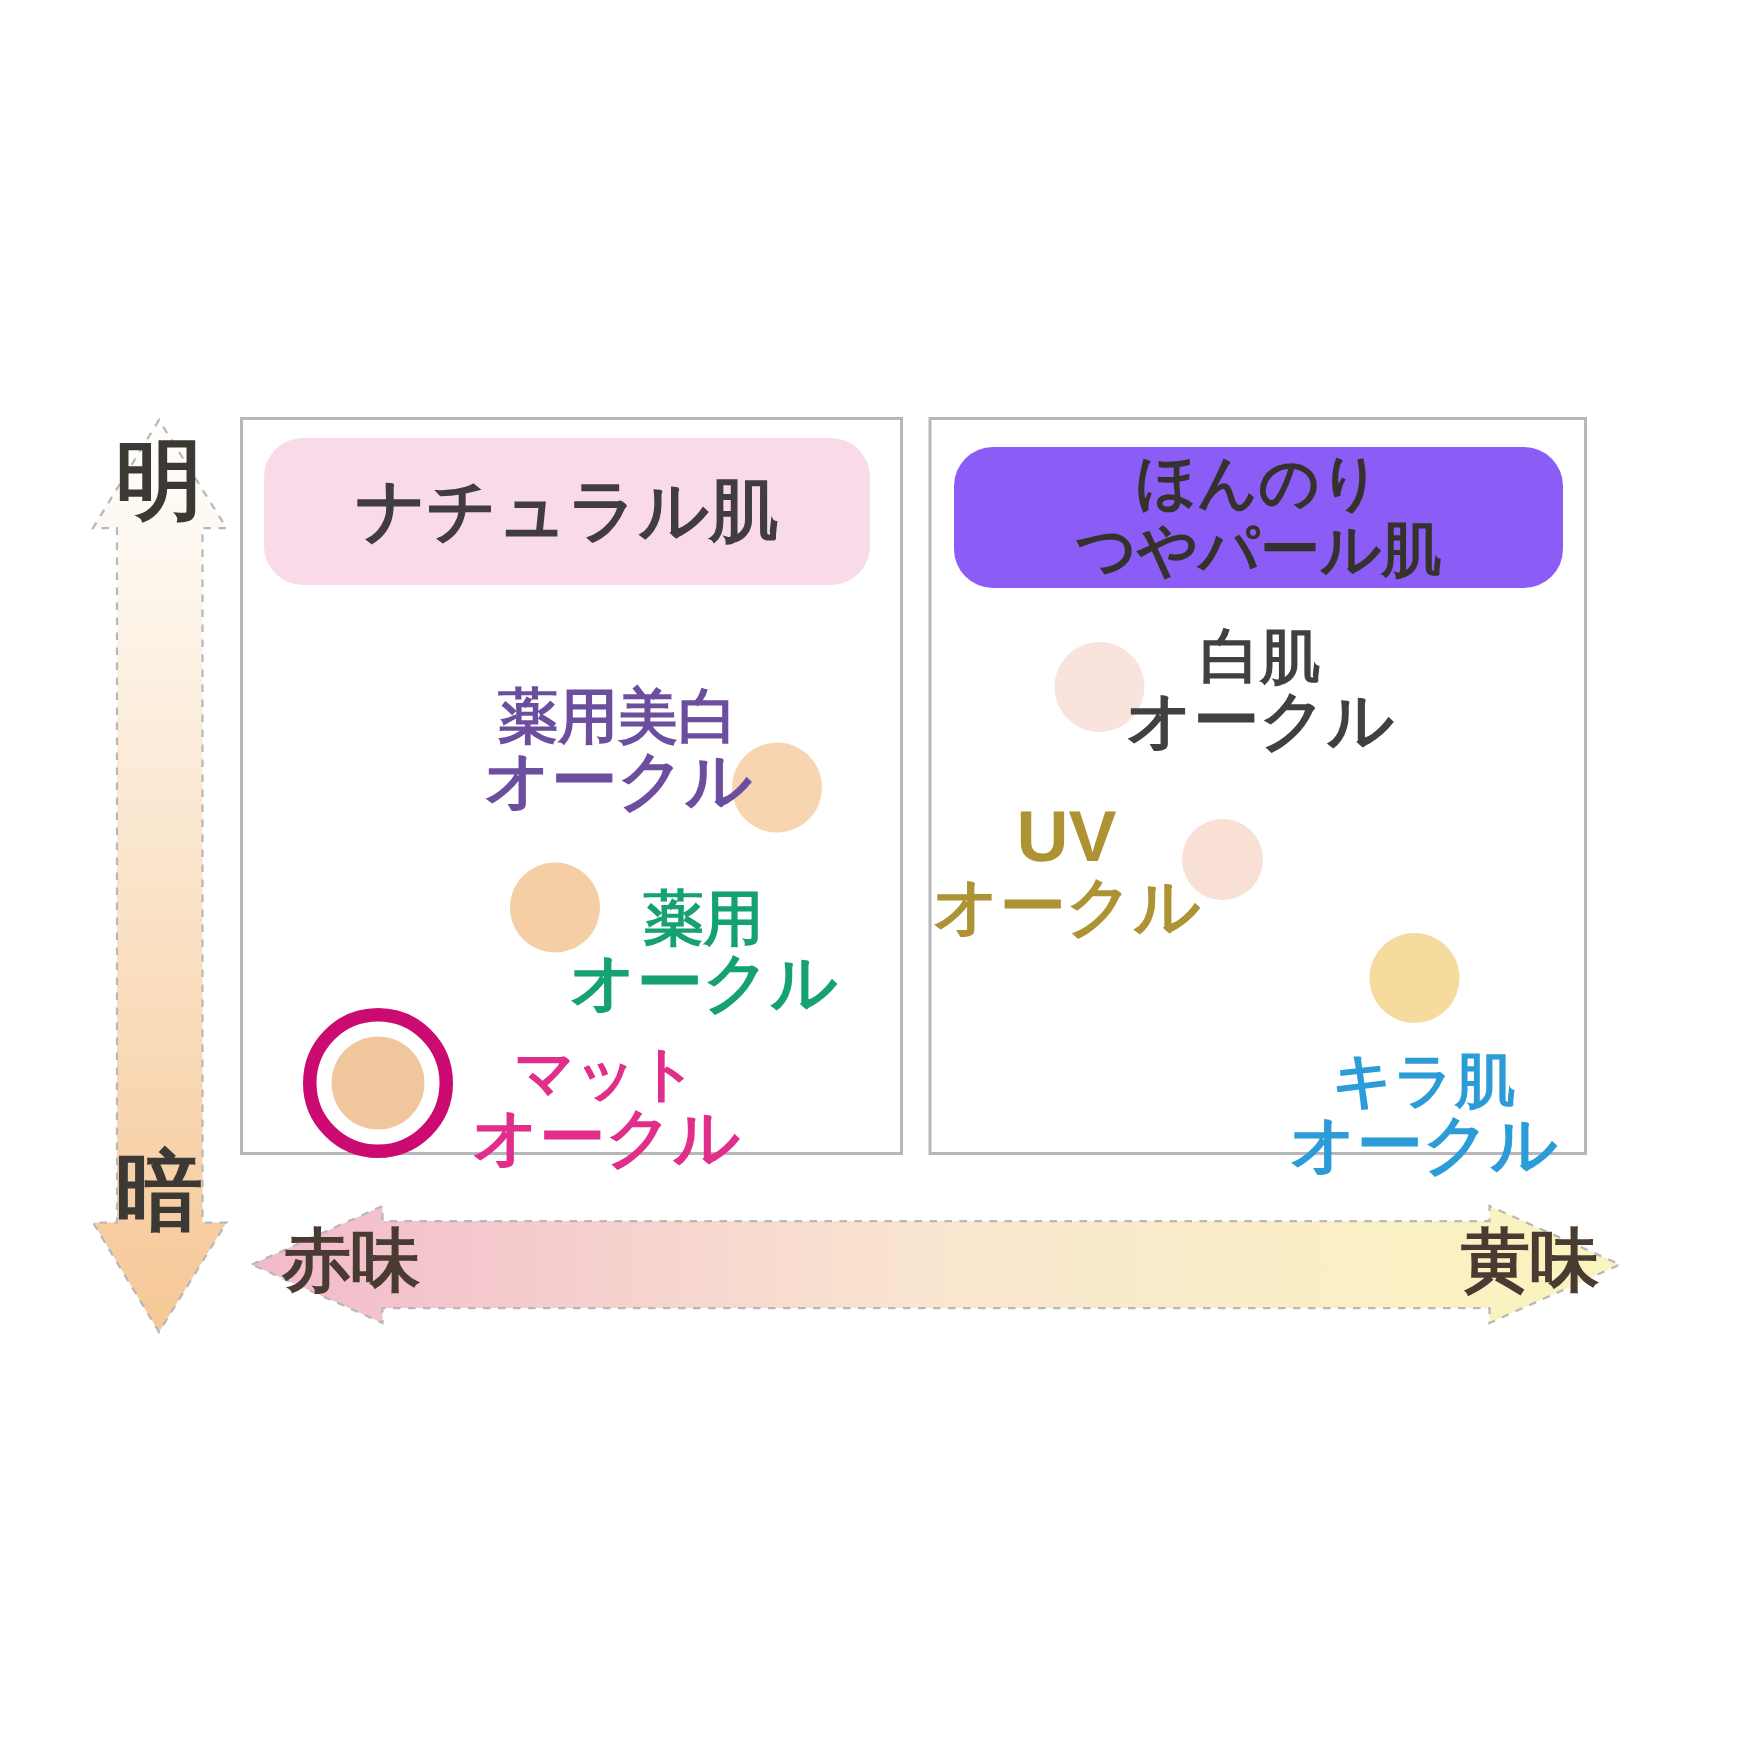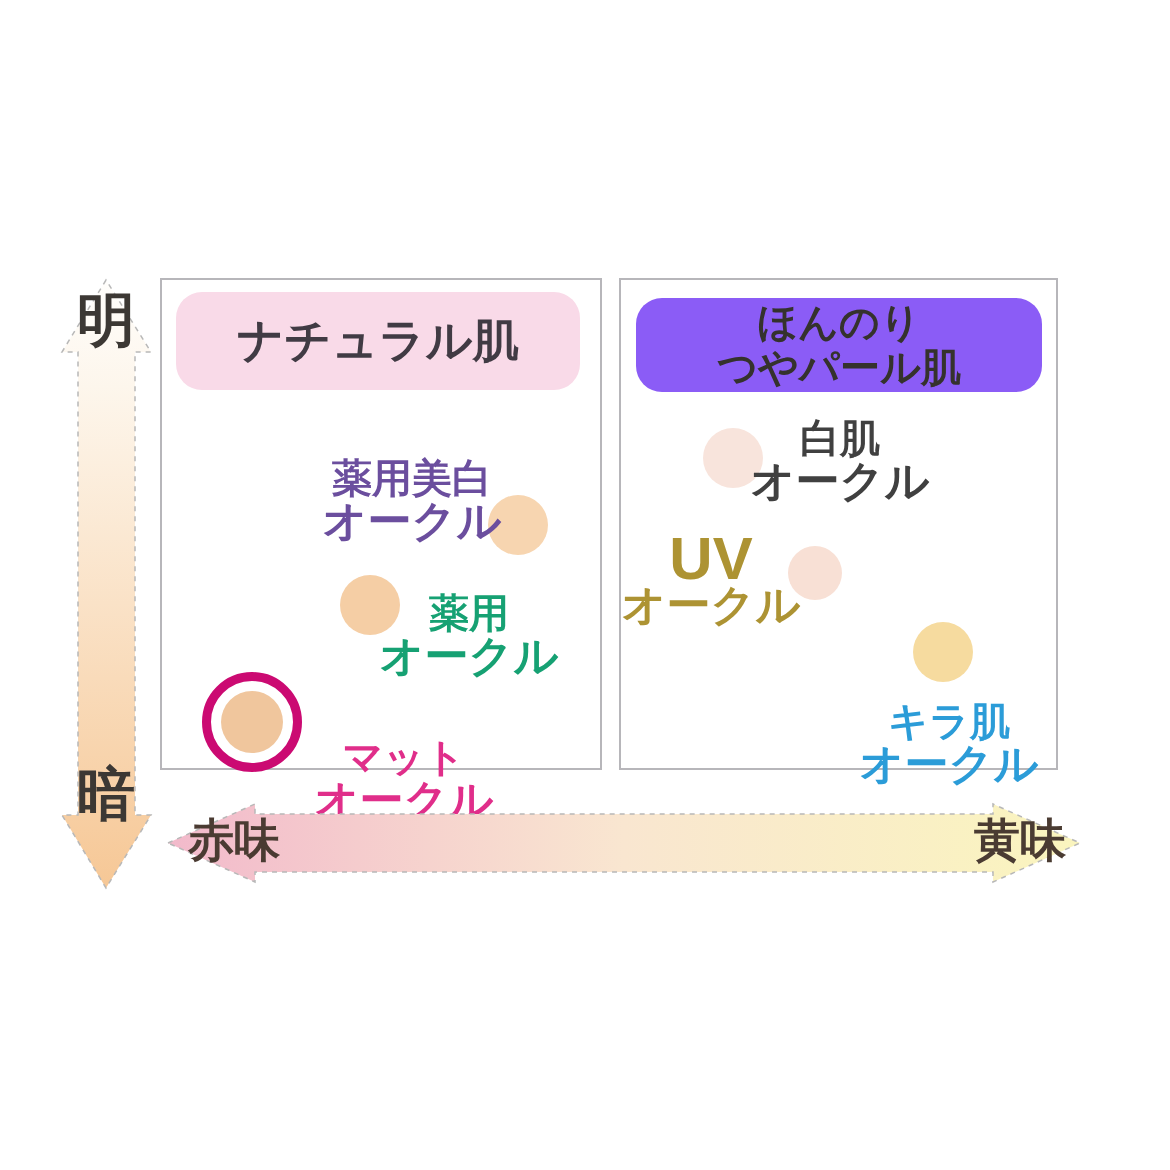--- a/index.html
+++ b/index.html
@@ -26,30 +26,30 @@
   .d1{left:488px;top:495px;width:60px;height:60px;background:#f7d5b0;}
   .d2{left:340px;top:575px;width:60px;height:60px;background:#f5cea5;}
   .d3{left:221px;top:691px;width:62px;height:62px;background:#f0c69d;}
   .d4{left:703px;top:428px;width:60px;height:60px;background:#f8e4dc;}
   .d5{left:788px;top:546px;width:54px;height:54px;background:#f8e0d5;}
   .d6{left:913px;top:622px;width:60px;height:60px;background:#f6db9f;}
   .ring{position:absolute;left:202px;top:672px;width:100px;height:100px;border:9px solid #cb0a72;border-radius:50%;box-sizing:border-box;background:transparent;}
   .mlabel{position:absolute;transform:translateX(-50%);text-align:center;white-space:nowrap;}
   .mlabel .l1{font-size:40px;line-height:44px;}
   .mlabel .l2{font-size:44px;line-height:42px;}
-  .mlabel-uv .l1{font-size:60px;line-height:50px;}
+  .mlabel-uv .l1{font-size:48px;line-height:50px;}
   .c-purple{color:#6b4e9e;}
   .c-green{color:#16a173;}
   .c-magenta{color:#e02e8a;}
   .c-orange{color:#404040;}
   .c-gold{color:#ad9333;}
   .c-blue{color:#2b9cd8;margin-top:13px;}
   .lbl1{left:412px;top:456px;}
   .lbl2{left:449px;top:591px;margin-left:20px;}
-  .lbl3{left:404px;top:694px;margin-top:41px;}
+  .lbl3{left:404px;top:694px;}
   .lbl4{left:840px;top:416px;}
   .lbl5{left:711px;top:534px;}
   .lbl6{left:949px;top:686px;}
 </style>
 </head>
 <body>
 
 <div class="stage">
 
   <svg class="v-arrow" width="104" height="618" viewBox="0 0 104 618">

